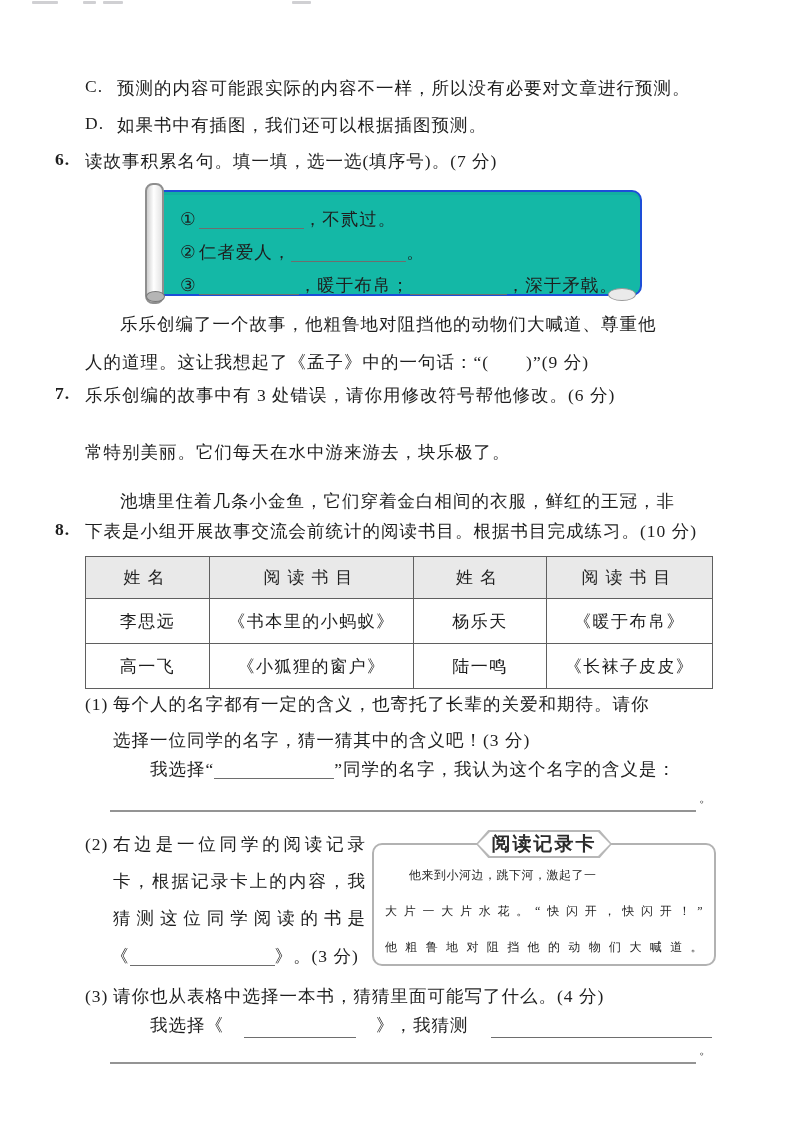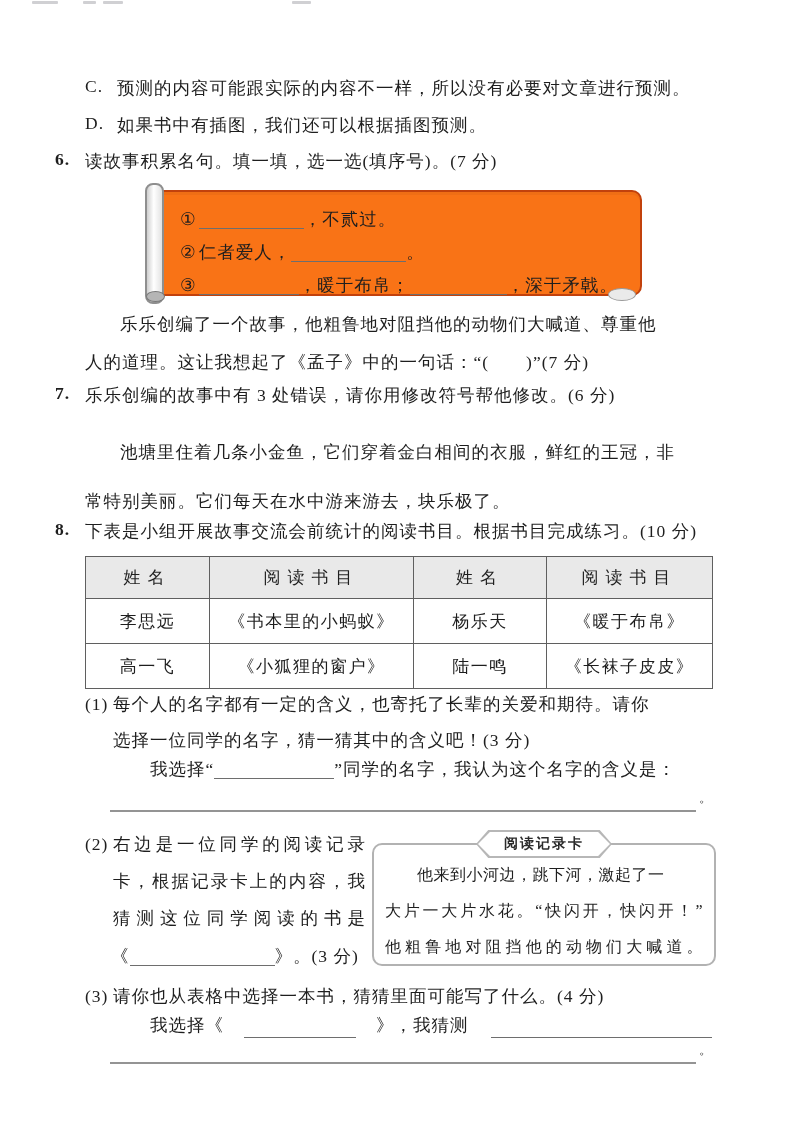--- a/index.html
+++ b/index.html
@@ -13,21 +13,21 @@
   
   .artifact{position:absolute;top:1px;height:3px;background:#a9a9ae;opacity:.55;border-radius:1px;}
   
   .optrow{display:flex;}
   .optrow .lbl{width:32px;flex:0 0 32px;}
   .qrow{display:flex;}
   .qrow .qnum{width:30px;flex:0 0 30px;font-weight:700;}
   
   .scrollbox{
     position:absolute;left:158px;top:190px;width:480px;height:102px;
-    border:2px solid #c2410c;border-radius:4px 10px 10px 6px;background:#f97316;
+    border:2px solid #1d4ed8;border-radius:4px 10px 10px 6px;background:#14b8a6;
     box-shadow:inset 0 3px 0 rgba(0,0,0,.04);
   }
   .scroll-roll{
     position:absolute;left:145px;top:183px;width:15px;height:117px;
     border:2px solid #8f8f8f;border-radius:8px;
     background:linear-gradient(90deg,#cfcfcf,#ffffff 45%,#e2e2e2);z-index:2;
   }
   .scroll-roll-foot{
     position:absolute;left:146px;top:291px;width:17px;height:9px;
     border:1.5px solid #777;border-radius:50%;background:#b5b5b5;z-index:3;
@@ -80,23 +80,23 @@
     position:absolute;left:50%;top:-15px;transform:translateX(-50%);
     width:136px;height:28px;
     clip-path:polygon(9% 0,91% 0,100% 50%,91% 100%,9% 100%,0 50%);
     background:#b7b7b7;z-index:2;
   }
   .badge-inner{
     position:absolute;left:2px;top:2px;right:2px;bottom:2px;
     clip-path:polygon(9% 0,91% 0,100% 50%,91% 100%,9% 100%,0 50%);
     background:#fff;display:flex;align-items:center;justify-content:center;
     font-family:"Liberation Sans","DejaVu Sans",sans-serif;
-    font-weight:700;font-size:14px;letter-spacing:2px;color:#2b2b2b;
-  }
-  .card-text{padding:12px 11px 0 11px;font-size:16px;letter-spacing:.5px;}
+    font-weight:700;font-size:19px;letter-spacing:2px;color:#2b2b2b;
+  }
+  .card-text{padding:12px 11px 0 11px;font-size:12px;letter-spacing:.5px;}
   .card-text .ln{line-height:36px;white-space:nowrap;}
   .card-text .ln.j{text-align:justify;text-align-last:justify;}
   .card-text .indent{text-indent:2em;}
   
   .sub3ans{display:flex;align-items:flex-end;white-space:nowrap;line-height:26px;}
   .sub3ans .bk{vertical-align:-4px;}
   .sub3ans .tailblank{flex:1;height:22px;border-bottom:1.8px solid #6e6e6e;margin-left:2px;}
   
   .footer{position:absolute;left:0;right:0;top:1074px;text-align:center;font-size:17px;letter-spacing:2px;}
   .footer .gap{display:inline-block;width:26px;}
@@ -137,31 +137,31 @@
       </div>
       <div class="scroll-line">
         <span class="circnum">③</span><span class="bk w100"></span><span>，暖于布帛；</span><span class="bk w97"></span><span>，深于矛戟。</span>
       </div>
     </div>
   </div>
   <div class="scroll-curl"></div>
 
   <div class="abs para" style="left:85px;top:305px;">
     <div class="ln indent">乐乐创编了一个故事，他粗鲁地对阻挡他的动物们大喊道、尊重他</div>
-    <div class="ln">人的道理。这让我想起了《孟子》中的一句话：“(　　)”(7 分)</div>
+    <div class="ln">人的道理。这让我想起了《孟子》中的一句话：“(　　)”(9 分)</div>
   </div>
 
   <div class="abs qrow" style="left:55px;top:383px;width:700px;">
     <span class="qnum">7.</span>
     <span>乐乐创编的故事中有 3 处错误，请你用修改符号帮他修改。(6 分)</span>
   </div>
 
   <div class="abs para pond" style="left:85px;top:428px;">
+    <div class="ln">常特别美丽。它们每天在水中游来游去，块乐极了。</div>
     <div class="ln indent">池塘里住着几条小金鱼，它们穿着金白相间的衣服，鲜红的王冠，非</div>
-    <div class="ln">常特别美丽。它们每天在水中游来游去，块乐极了。</div>
   </div>
 
   <div class="abs qrow" style="left:55px;top:519px;width:700px;">
     <span class="qnum">8.</span>
     <span>下表是小组开展故事交流会前统计的阅读书目。根据书目完成练习。(10 分)</span>
   </div>
 
   <table class="booktable abs" style="left:85px;top:556px;">
     <colgroup>
         <col style="width:124px">

